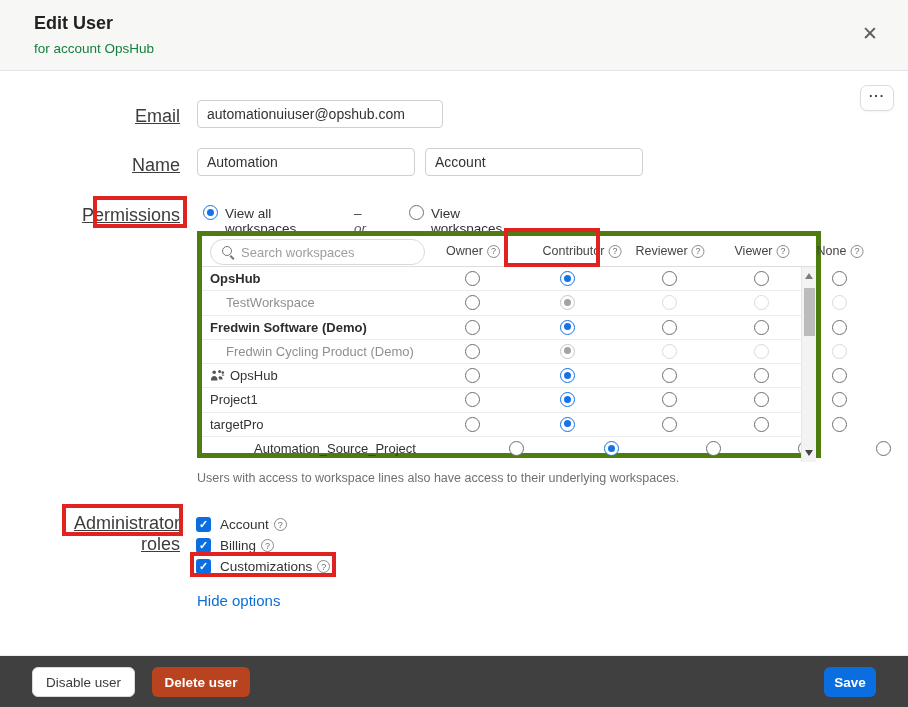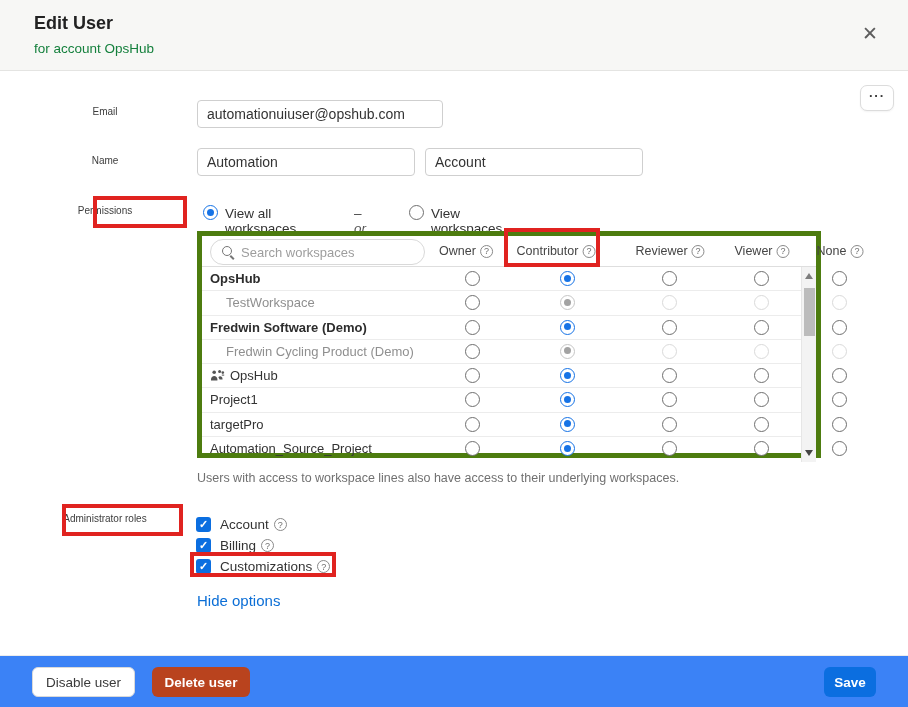--- a/index.html
+++ b/index.html
@@ -9,21 +9,21 @@
 
   
   .dlg-header { position:absolute; left:0; top:0; right:0; height:71px; background:#f7f7f5; border-bottom:1px solid #e4e4e2; }
   .dlg-title { position:absolute; left:34px; top:13px; font-size:18px; font-weight:bold; color:#222; }
   .dlg-sub { position:absolute; left:34px; top:41px; font-size:13.5px; color:#15803d; }
   .close-x { position:absolute; right:30px; top:24px; font-size:19px; color:#5d5d5d; cursor:pointer; line-height:20px; }
 
   .more-btn { position:absolute; right:14px; top:85px; width:34px; height:26px; background:#fff; border:1px solid #dcdcdc; border-radius:7px; box-shadow:0 1px 2px rgba(0,0,0,.05); font-size:13px; font-weight:bold; color:#3a3a3a; text-align:center; line-height:20px; letter-spacing:1px; cursor:pointer; }
 
   
-  .flabel { position:absolute; left:30px; width:150px; text-align:center; font-size:10px; color:#3c3c3c; }
+  .flabel { position:absolute; left:30px; width:150px; text-align:right; font-size:18px; color:#3c3c3c;text-decoration:underline; }
 
   .tinput { position:absolute; height:28px; border:1px solid #cfcfcf; border-radius:4px; background:#fff; font-size:14px; color:#333; padding:0 9px; line-height:26px; white-space:nowrap; overflow:hidden; }
 
   
   .prad-row { position:absolute; left:197px; top:203px; height:20px; font-size:13.5px; color:#333; }
   .radio { position:absolute; width:15px; height:15px; border-radius:50%; border:1.5px solid #6f6f6f; background:#fff; display:inline-block; }
   .radio.selected { border-color:#1673e6; }
   .radio.selected::after { content:""; position:absolute; left:2.5px; top:2.5px; width:7px; height:7px; border-radius:50%; background:#1673e6; }
   .radio.disabled { border-color:#dadada; }
   .radio.disabled-selected { border-color:#c6c6c6; }
@@ -33,21 +33,21 @@
   .wtable { position:absolute; left:197px; top:231px; width:624px; height:227px; border:5px solid #4d7c0f; background:#fff; }
   .wthead { position:relative; height:31px; border-bottom:1px solid #dedede; }
   .search-box { position:absolute; left:8px; top:3px; width:215px; height:26px; border:1px solid #d9d9d9; border-radius:14px; background:#fff; }
   .search-ic { position:absolute; left:11px; top:6px; width:10px; height:10px; border:1.6px solid #767676; border-radius:50%; }
   .search-ic::after { content:""; position:absolute; left:8px; top:8px; width:5px; height:1.6px; background:#767676; transform:rotate(45deg); transform-origin:0 0; }
   .search-ph { position:absolute; left:30px; top:5px; font-size:13px; color:#9d9d9d; }
   .col-head { position:absolute; top:8px; transform:translateX(-50%); font-size:12.5px; color:#454545; white-space:nowrap; display:flex; align-items:center; }
   .help-ic { display:inline-flex; align-items:center; justify-content:center; width:13px; height:13px; border:1px solid #8a8a8a; border-radius:50%; font-size:9px; color:#6f6f6f; margin-left:4px; background:#fff; }
   .wrows { position:relative; }
   .wrow { position:relative; height:24.3px; border-bottom:1px solid #ececec; }
-  .wrow:last-child { border-bottom:none; }
+  .wrow:last-child { border-bottom:none;margin-left:44px; }
   .wlabel { position:absolute; left:8px; top:4px; font-size:13px; color:#333; display:flex; align-items:center; gap:5px; }
   .wlabel.b { font-weight:bold; color:#2d2d2d; }
   .wlabel.ind { left:24px; }
   .wlabel.mut { color:#8f8f8f; }
   .wrow .radio { top:4px; }
 
   
   .sbar { position:absolute; right:0; top:31px; width:15px; height:195px; background:#f3f3f3; border-left:1px solid #e6e6e6; }
   .sarrow-up { position:absolute; left:3px; top:6px; width:0; height:0; border-left:4.5px solid transparent; border-right:4.5px solid transparent; border-bottom:6px solid #7d7d7d; }
   .sthumb { position:absolute; left:2px; top:21px; width:11px; height:48px; background:#bcbcbc; }
@@ -55,21 +55,21 @@
 
   .note { position:absolute; left:197px; top:471px; font-size:12.5px; color:#707070; }
 
   
   .adm-list { position:absolute; left:196px; top:514px; }
   .adm-row { position:relative; height:21px; display:flex; align-items:center; font-size:13.5px; color:#333; }
   .cbox { width:15px; height:15px; border-radius:3px; background:#0b6ee0; color:#fff; font-size:11px; font-weight:bold; display:inline-flex; align-items:center; justify-content:center; margin-right:9px; line-height:15px; }
   .hide-opts { position:absolute; left:197px; top:592px; font-size:15px; color:#0b6ed6; cursor:pointer; }
 
   
-  .dlg-footer { position:absolute; left:0; right:0; bottom:0; height:52px; background:#3b82f6; border-top:1px solid #ececec;padding-left:10px; }
+  .dlg-footer { position:absolute; left:0; right:0; bottom:0; height:52px; background:#404040; border-top:1px solid #ececec;padding-left:10px; }
   .btn { position:absolute; top:11px; height:30px; border-radius:6px; font-size:13.5px; display:flex; align-items:center; justify-content:center; cursor:pointer; font-family:"Liberation Sans", sans-serif; }
   .btn-disable { left:32px; width:103px; background:#fff; border:1px solid #d9d9d9; color:#3a3a3a; }
   .btn-delete { left:152px; width:98px; background:#b9431e; border:none; color:#fff; font-weight:bold; }
   .btn-save { right:32px; width:52px; background:#0b6ee0; border:none; color:#fff; font-weight:bold; }
 
   
   .anno { position:absolute; border:4px solid #e02320; pointer-events:none; z-index:50; }
 
   .team-ic svg { display:block; }
 </style>
@@ -103,25 +103,25 @@
     <span style="position:absolute; left:234px; top:3px;">View workspaces with set permissions</span>
   </div>
 
   <div class="wtable">
     <div class="wthead">
       <div class="search-box">
         <span class="search-ic"></span>
         <span class="search-ph">Search workspaces</span>
       </div>
       <div id="col-heads">
-          <div class="col-head" style="left: 264px; justify-content: space-between;">
+          <div class="col-head" style="left: 271px; justify-content: space-between;">
             <span>Owner</span>
             <span class="help-ic">?</span>
           </div>
-          <div class="col-head" style="left: 354px;">
+          <div class="col-head" style="left: 380px;">
             <span>Contributor</span>
             <span class="help-ic">?</span>
           </div>
           <div class="col-head" style="left: 468px;">
             <span>Reviewer</span>
             <span class="help-ic">?</span>
           </div>
           <div class="col-head" style="left: 560px;">
             <span>Viewer</span>
             <span class="help-ic">?</span>

